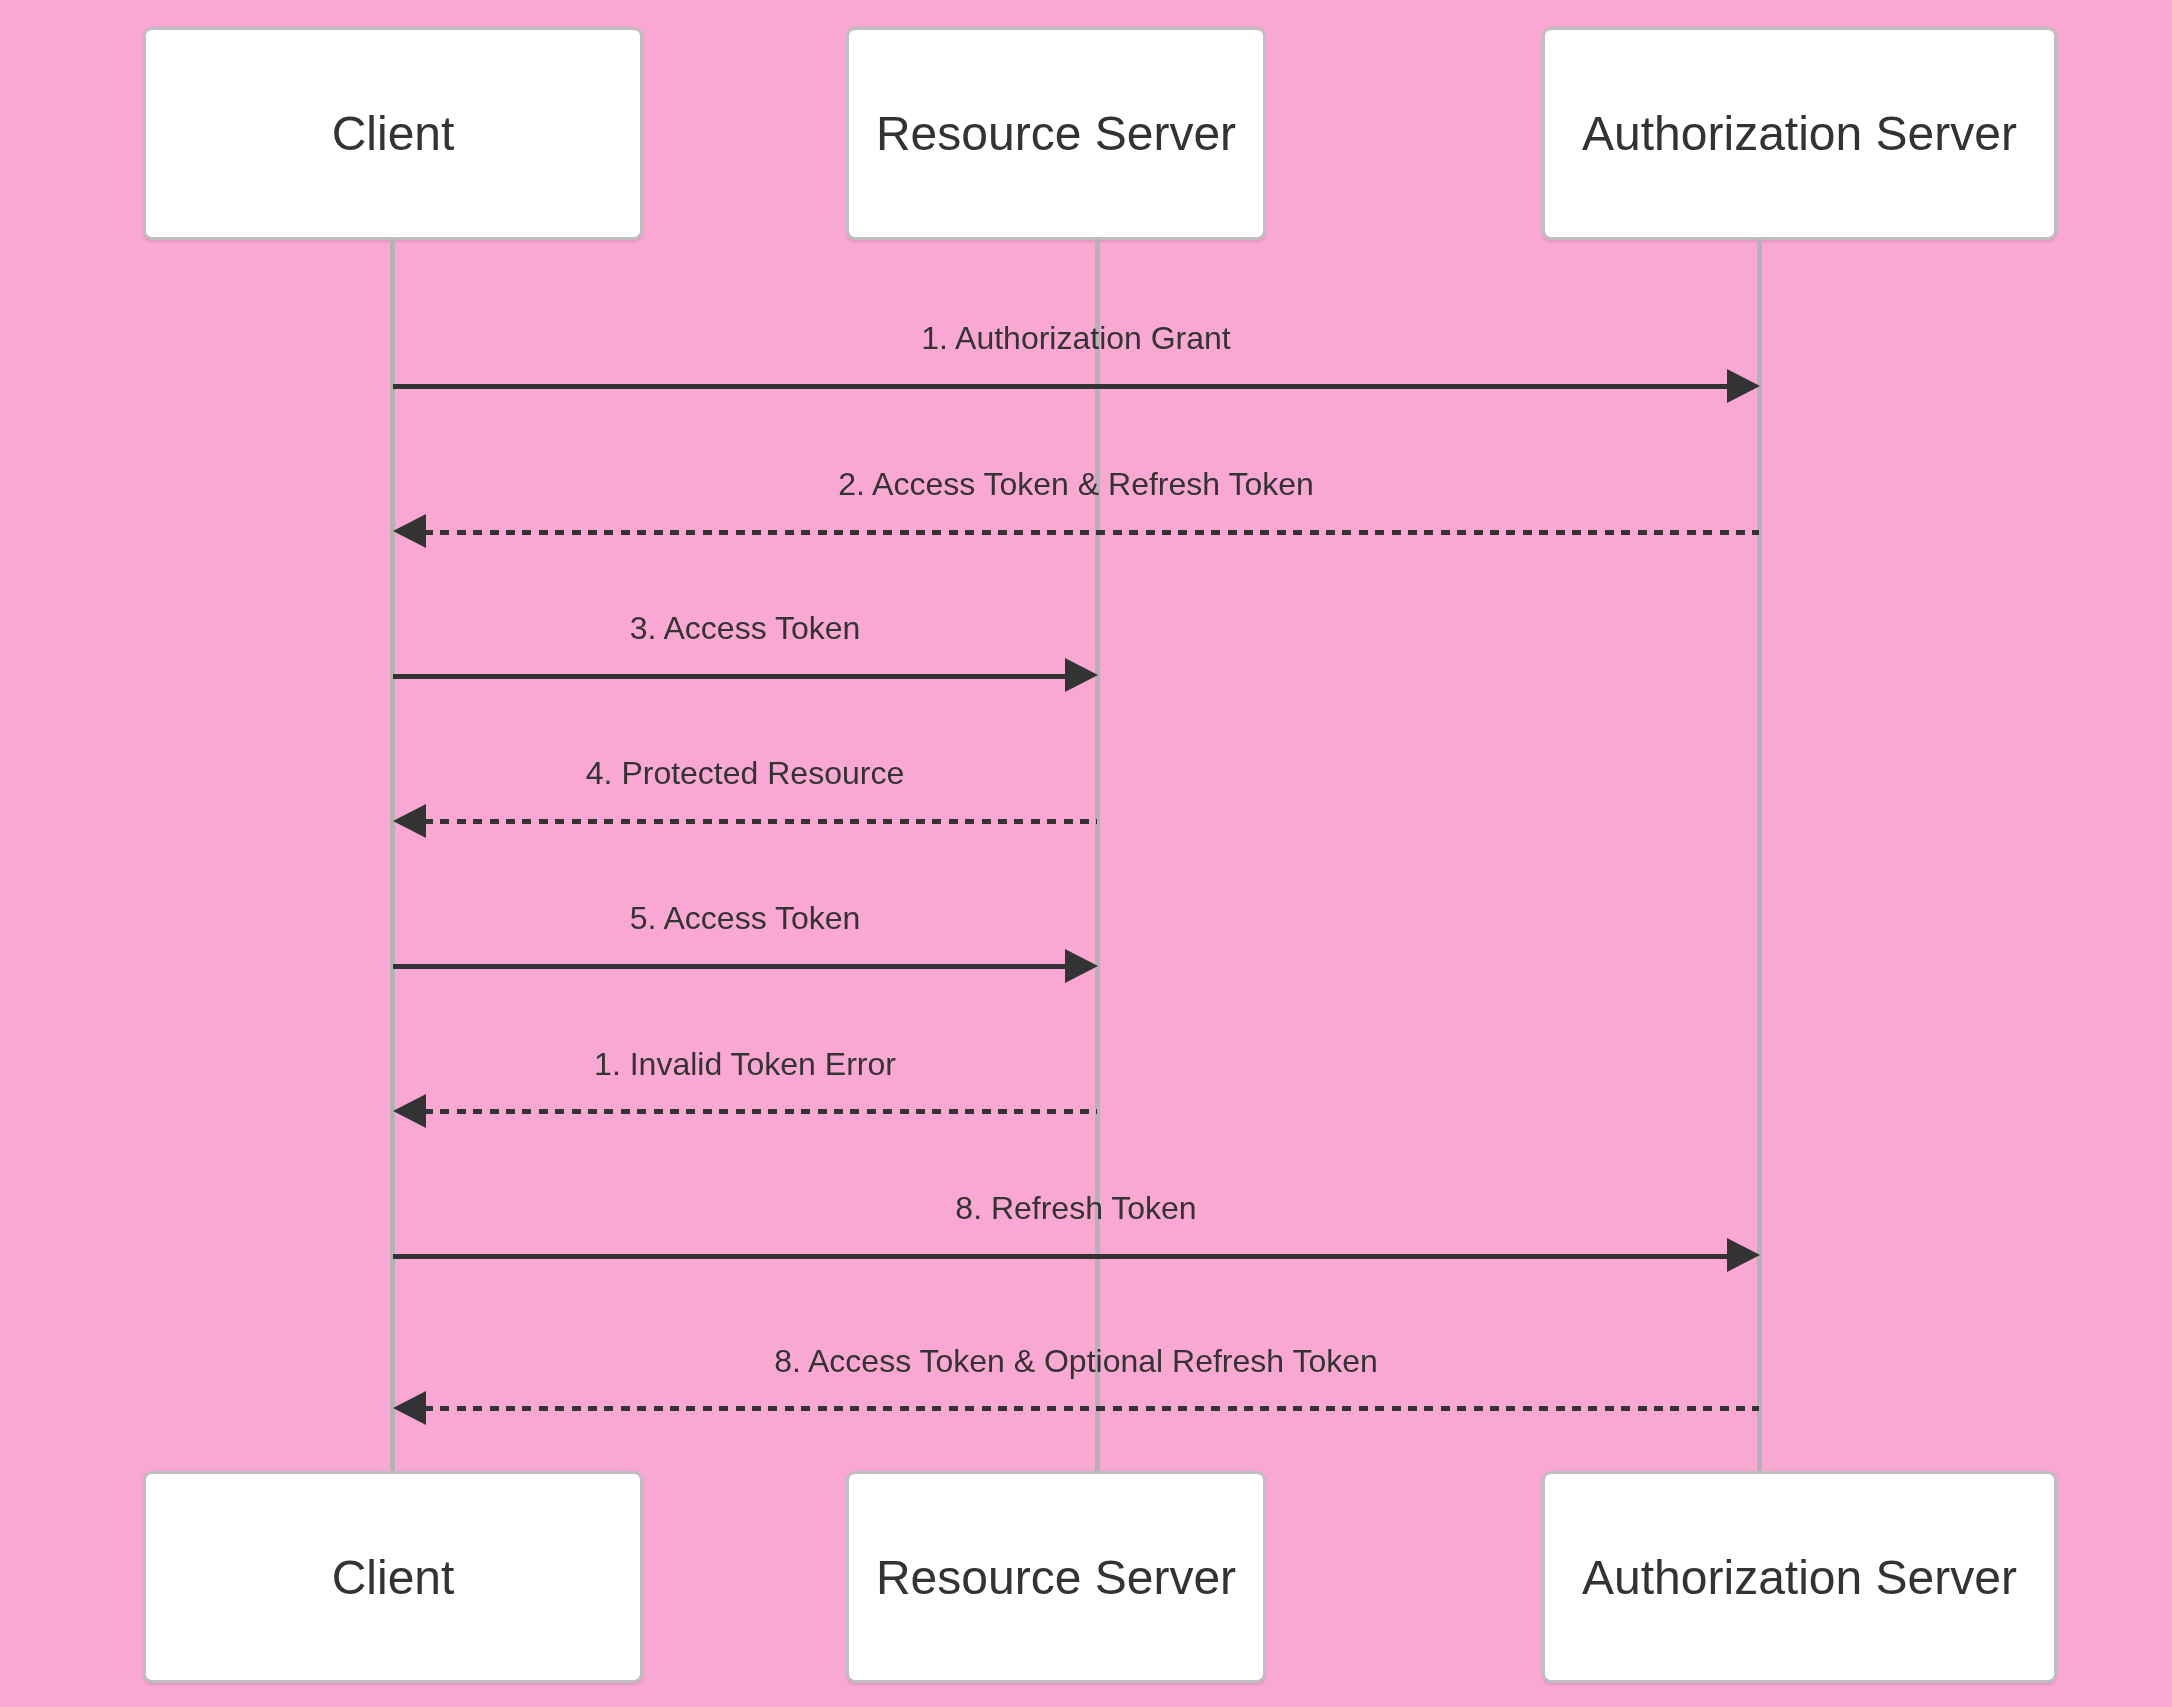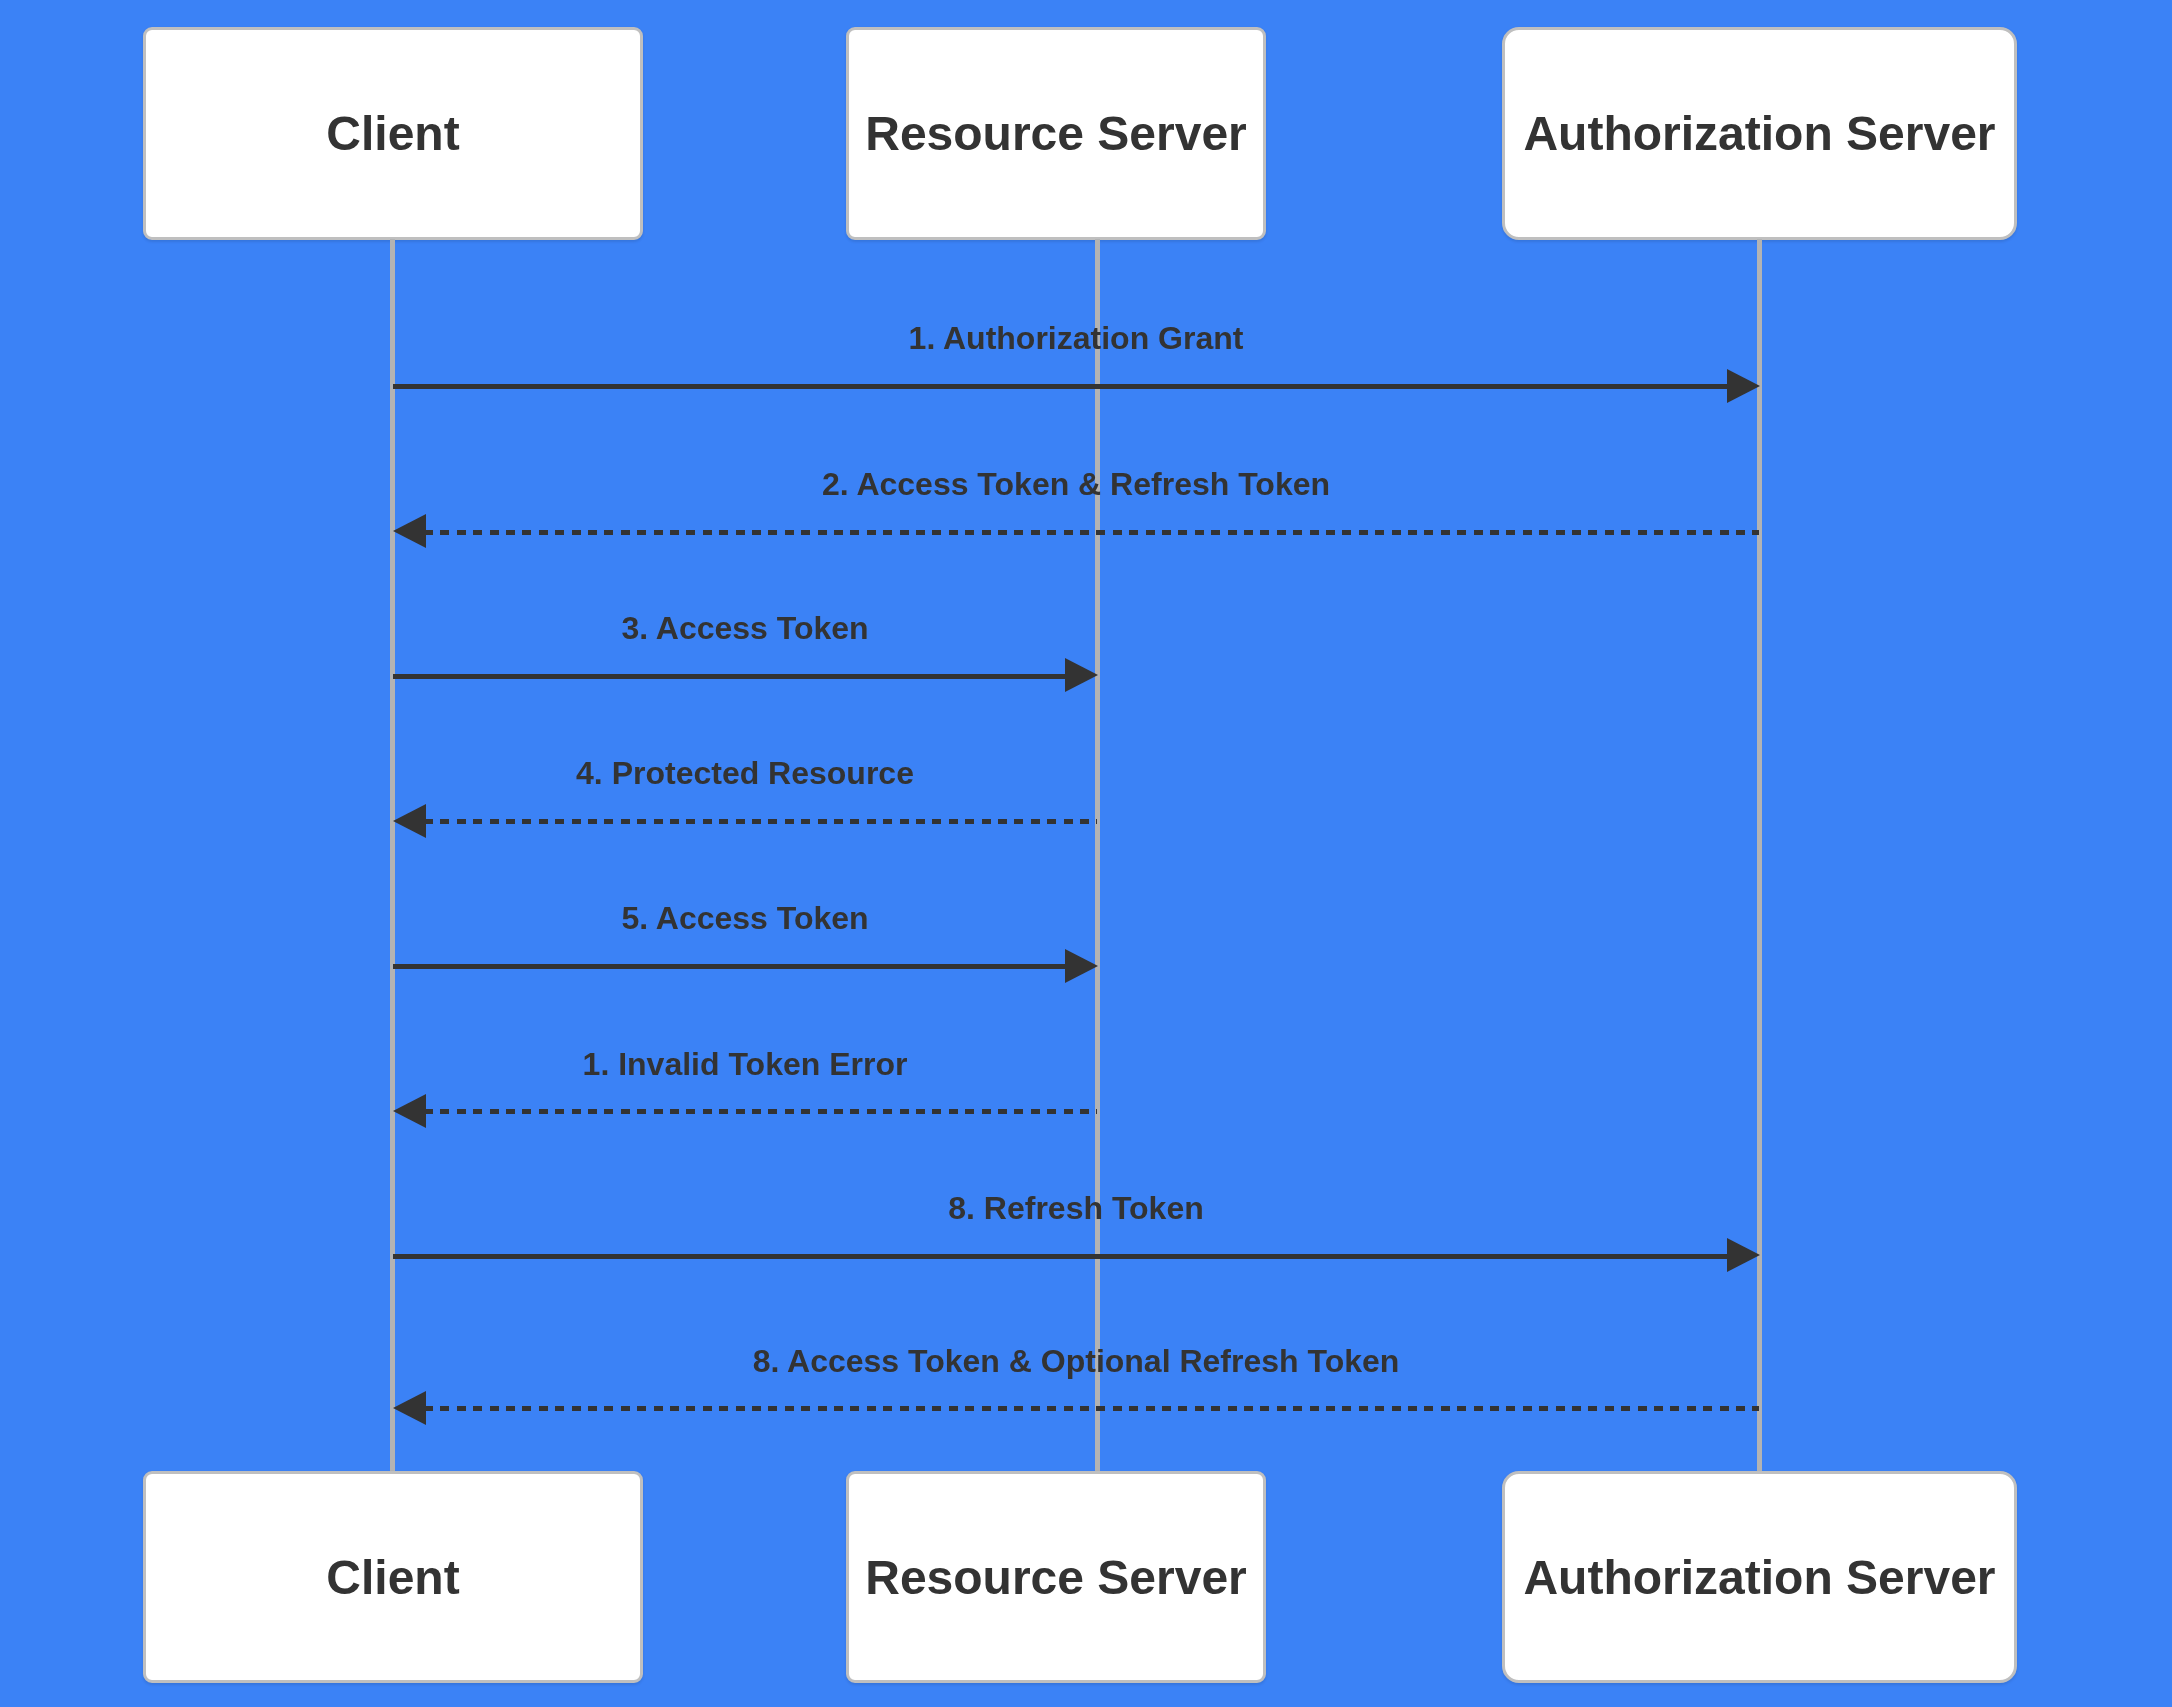--- a/index.html
+++ b/index.html
@@ -4,46 +4,45 @@
 <style>
   html, body {
     margin: 0;
     padding: 0;
     background: #ffffff;
   }
   .canvas {
     position: relative;
     width: 2172px;
     height: 1708px;
-    background: #3b82f6;
+    background: #f9a8d4;
     font-family: "Liberation Sans", "DejaVu Sans", sans-serif;
     color: #333333;
     overflow: hidden;
-    font-weight: bold;
   }
 
   
   .actor {
     position: absolute;
     box-sizing: border-box;
     background: #ffffff;
     border: 3.4px solid #bfbfbf;
     border-radius: 9px;
     display: flex;
     align-items: center;
     justify-content: center;
     font-size: 48px;
     color: #333333;
     box-shadow: 0 1.7px 2.8px rgba(0,0,0,0.10);
   }
   .actor-top    { top: 26.6px;   height: 213px; }
   .actor-bottom { top: 1471px; height: 212px; }
   .actor-client   { left: 143px;  width: 500px; }
   .actor-resource { left: 846px; width: 420px; }
-  .actor-auth     { left: 1502px; width: 515px; border-radius: 17px; }
+  .actor-auth     { left: 1542px; width: 515px; }
 
   
   .lifeline {
     position: absolute;
     top: 239px;
     height: 1232px;
     width: 5.1px;
     background: #b3b3b3;
   }
   .lifeline-client   { left: 390px; }

